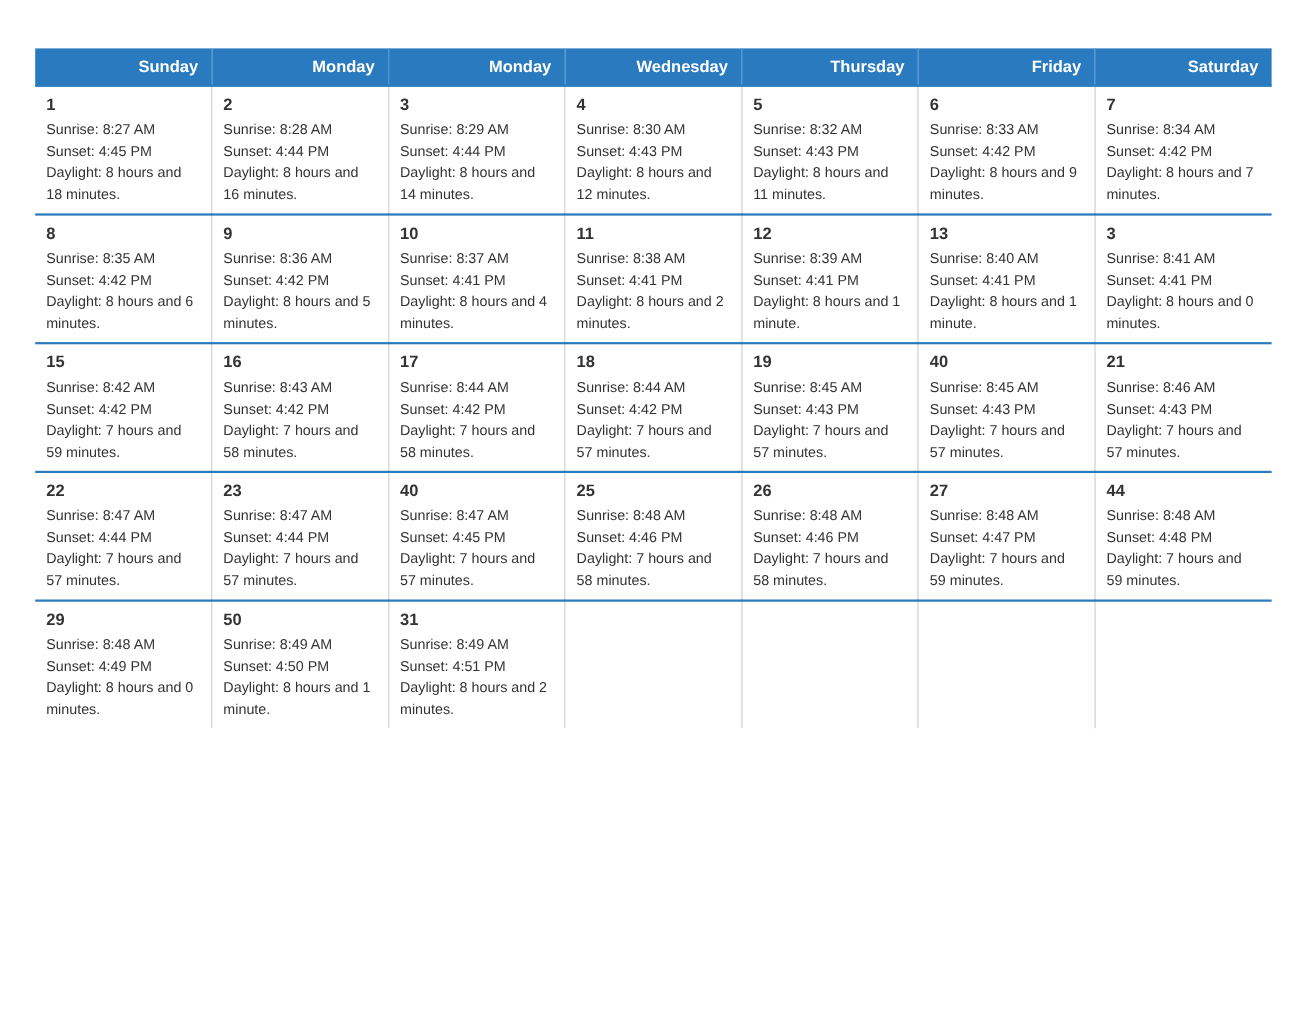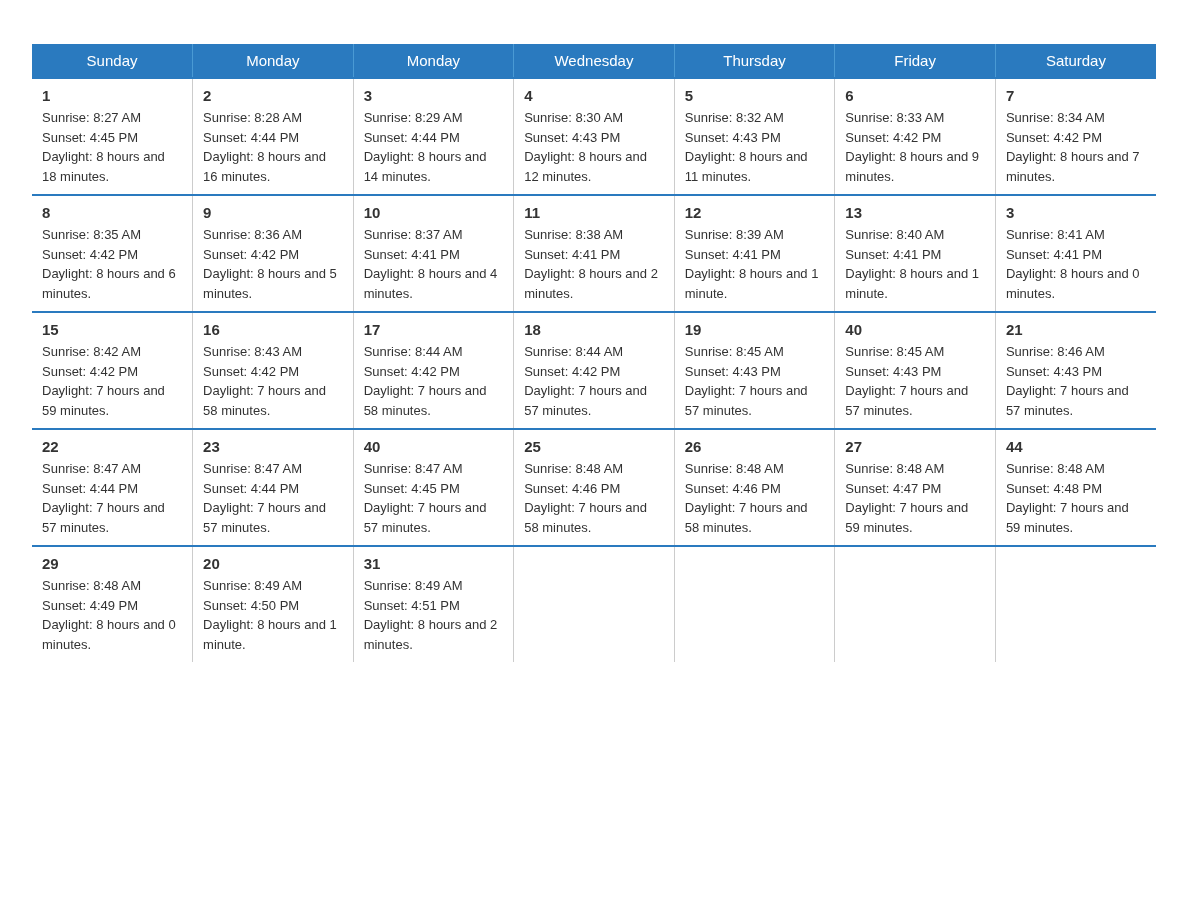--- a/index.html
+++ b/index.html
@@ -38,23 +38,23 @@
     table {
       width: 100%;
       border-collapse: collapse;
     }
     thead tr {
       background-color: #2a7abf;
     }
     thead th {
       color: #fff;
       font-size: 15px;
-      font-weight: normal;
-      padding: 8px 24px;
-      text-align: center;
+      font-weight: bold;
+      padding: 8px 12px;
+      text-align: right;
       border-right: 1px solid #4a9ad4;
     }
     thead th:last-child {
       border-right: none;
     }
     tbody tr {
       border-top: 2px solid #2a7abf;
     }
     tbody td {
       vertical-align: top;
@@ -219,21 +219,21 @@
         <div class="day-number">44</div>
         <div class="day-info">Sunrise: 8:48 AM<br>Sunset: 4:48 PM<br>Daylight: 7 hours and 59 minutes.</div>
       </td>
       </tr>
       <tr>
         <td>
         <div class="day-number">29</div>
         <div class="day-info">Sunrise: 8:48 AM<br>Sunset: 4:49 PM<br>Daylight: 8 hours and 0 minutes.</div>
       </td>
         <td>
-        <div class="day-number">20</div>
+        <div class="day-number">50</div>
         <div class="day-info">Sunrise: 8:49 AM<br>Sunset: 4:50 PM<br>Daylight: 8 hours and 1 minute.</div>
       </td>
         <td>
         <div class="day-number">31</div>
         <div class="day-info">Sunrise: 8:49 AM<br>Sunset: 4:51 PM<br>Daylight: 8 hours and 2 minutes.</div>
       </td>
         <td class="empty-cell"></td>
         <td class="empty-cell"></td>
         <td class="empty-cell"></td>
         <td class="empty-cell"></td>

